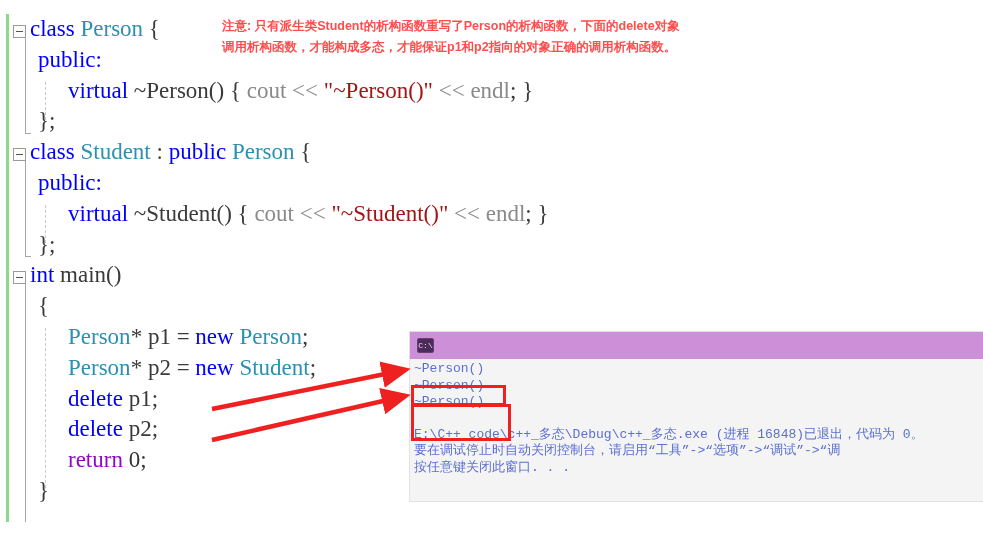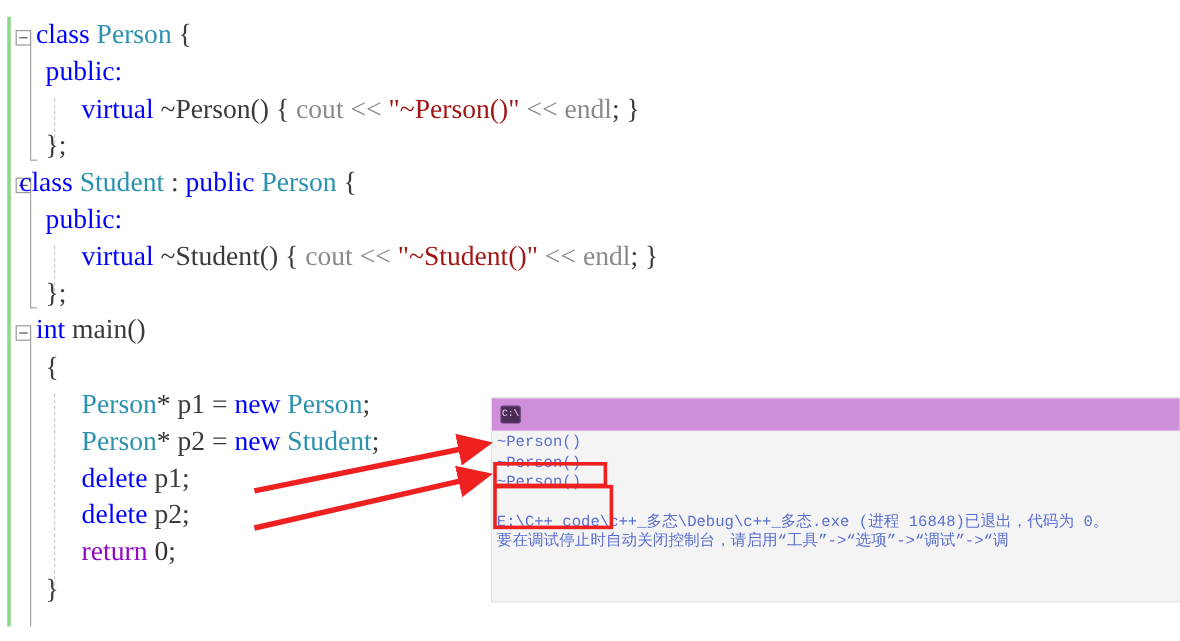--- a/index.html
+++ b/index.html
@@ -192,49 +192,52 @@
 
   <div class="fold" style="left:13px; top:25px;"></div>
   <div class="fold" style="left:13px; top:148px;"></div>
   <div class="fold" style="left:13px; top:271px;"></div>
 
   <div class="code-area" id="code-area">
       <div class="line" style="position: absolute; left: 30px; top: 14px;"><span class="kw">class</span><span class="pln"> </span><span class="type">Person</span><span class="pln"> {</span></div>
       <div class="line" style="position: absolute; left: 38px; top: 44.8px;"><span class="kw">public:</span></div>
       <div class="line" style="position: absolute; left: 68px; top: 75.6px;"><span class="kw">virtual</span><span class="pln"> </span><span class="pln">~Person() { </span><span class="dim">cout</span><span class="pln"> </span><span class="dim">&lt;&lt;</span><span class="pln"> </span><span class="str">"~Person()"</span><span class="pln"> </span><span class="dim">&lt;&lt;</span><span class="pln"> </span><span class="dim">endl</span><span class="pln">; }</span></div>
       <div class="line" style="position: absolute; left: 38px; top: 106.4px;"><span class="pln">};</span></div>
-      <div class="line" style="position: absolute; left: 16px; top: 137.2px;"><span class="kw">class</span><span class="pln"> </span><span class="type">Student</span><span class="pln"> : </span><span class="kw">public</span><span class="pln"> </span><span class="type">Person</span><span class="pln"> {</span></div>
+      <div class="line" style="position: absolute; left: 30px; top: 137.2px;"><span class="kw">class</span><span class="pln"> </span><span class="type">Student</span><span class="pln"> : </span><span class="kw">public</span><span class="pln"> </span><span class="type">Person</span><span class="pln"> {</span></div>
       <div class="line" style="position: absolute; left: 38px; top: 168px;"><span class="kw">public:</span></div>
       <div class="line" style="position: absolute; left: 68px; top: 198.8px;"><span class="kw">virtual</span><span class="pln"> </span><span class="pln">~Student() { </span><span class="dim">cout</span><span class="pln"> </span><span class="dim">&lt;&lt;</span><span class="pln"> </span><span class="str">"~Student()"</span><span class="pln"> </span><span class="dim">&lt;&lt;</span><span class="pln"> </span><span class="dim">endl</span><span class="pln">; }</span></div>
       <div class="line" style="position: absolute; left: 38px; top: 229.6px;"><span class="pln">};</span></div>
       <div class="line" style="position: absolute; left: 30px; top: 260.4px; text-align: right;"><span class="kw">int</span><span class="pln"> </span><span class="pln">main</span><span class="pln">()</span></div>
       <div class="line" style="position: absolute; left: 38px; top: 291.2px;"><span class="pln">{</span></div>
       <div class="line" style="position: absolute; left: 68px; top: 322px;"><span class="type">Person</span><span class="pln">* </span><span class="var">p1</span><span class="pln"> = </span><span class="kw">new</span><span class="pln"> </span><span class="type">Person</span><span class="pln">;</span></div>
       <div class="line" style="position: absolute; left: 68px; top: 352.8px;"><span class="type">Person</span><span class="pln">* </span><span class="var">p2</span><span class="pln"> = </span><span class="kw">new</span><span class="pln"> </span><span class="type">Student</span><span class="pln">;</span></div>
       <div class="line" style="position: absolute; left: 68px; top: 383.6px;"><span class="kw">delete</span><span class="pln"> </span><span class="var">p1</span><span class="pln">;</span></div>
       <div class="line" style="position: absolute; left: 68px; top: 414.4px;"><span class="kw">delete</span><span class="pln"> </span><span class="var">p2</span><span class="pln">;</span></div>
       <div class="line" style="position: absolute; left: 68px; top: 445.2px;"><span class="ctl">return</span><span class="pln"> </span><span class="num">0</span><span class="pln">;</span></div>
       <div class="line" style="position: absolute; left: 38px; top: 476px;"><span class="pln">}</span></div>
     </div>
 </div>
 
 <div id="note">
+  <div>注意: 只有派生类Student的析构函数重写了Person的析构函数，下面的delete对象</div>
+  <div>调用析构函数，才能构成多态，才能保证p1和p2指向的对象正确的调用析构函数。</div>
 </div>
 
 <div id="console">
   <div id="console-titlebar">
     <div id="console-icon">C:\</div>
   </div>
   <div id="console-body">
     <div class="con-line">~Person()</div>
     <div class="con-line">~Person()</div>
     <div class="con-line">~Person()</div>
     <div class="con-gap"></div>
     <div class="con-line">E:\C++_code\c++_多态\Debug\c++_多态.exe (进程 16848)已退出，代码为 0。</div>
     <div class="con-line">要在调试停止时自动关闭控制台，请启用“工具”-&gt;“选项”-&gt;“调试”-&gt;“调</div>
+    <div class="con-line">按任意键关闭此窗口. . .</div>
 
     <div class="redbox" id="redbox-1"></div>
     <div class="redbox" id="redbox-2"></div>
   </div>
 </div>
 
 <svg id="arrows" viewBox="0 0 983 534" xmlns="http://www.w3.org/2000/svg">
   <defs>
     <marker id="ah" markerWidth="7" markerHeight="7" refX="5.2" refY="3" orient="auto">
       <path d="M0,0 L6.5,3 L0,6 z" fill="#ee2020"></path>

